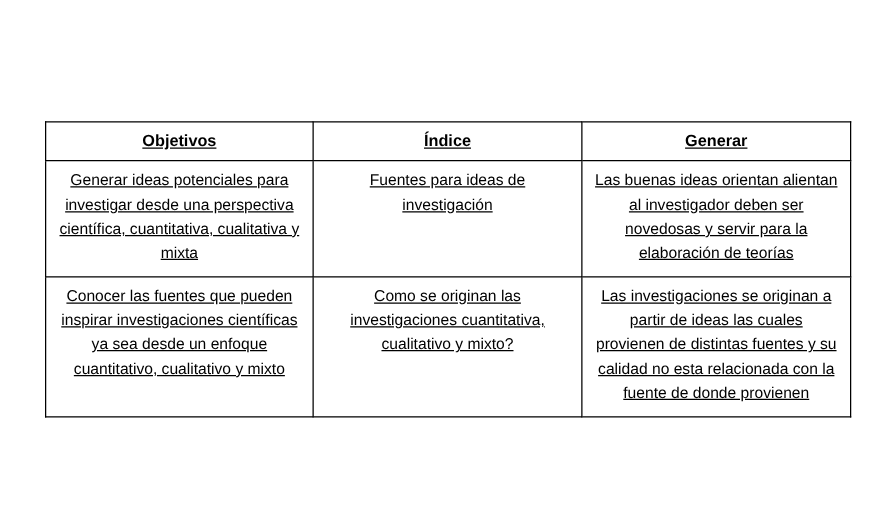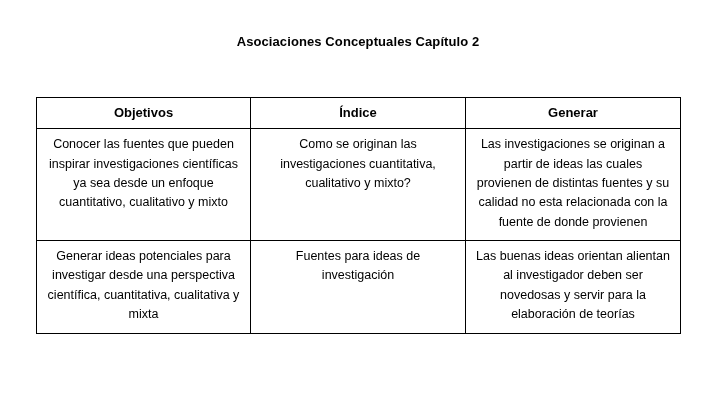--- a/index.html
+++ b/index.html
@@ -28,20 +28,21 @@
     text-align: center;
     font-size: 13px;
     font-weight: bold;
     letter-spacing: 0.1px;
   }
   .table-wrap {
     position: absolute;
     top: 97px;
     left: 36px;
     width: 644px;
+    text-decoration: underline;
   }
   table.concept-table {
     border-collapse: collapse;
     width: 644px;
     table-layout: fixed;
   }
   table.concept-table th,
   table.concept-table td {
     border: 1px solid #000000;
     vertical-align: top;
@@ -61,44 +62,43 @@
   table.concept-table col.c3 { width: 215px; }
   td.cell-text {
     font-weight: normal;
   }
 </style>
 </head>
 <body>
 
 <div class="page">
 
-  <div class="doc-title">Asociaciones Conceptuales Capítulo 2</div>
 
   <div class="table-wrap">
     <table class="concept-table">
       <colgroup>
         <col class="c1">
         <col class="c2">
         <col class="c3">
       </colgroup>
       <thead>
         <tr>
           <th>Objetivos</th>
           <th>Índice</th>
           <th>Generar</th>
         </tr>
       </thead>
       <tbody>
         <tr>
+          <td class="cell-text">Generar ideas potenciales para investigar desde una perspectiva científica, cuantitativa, cualitativa y mixta</td>
+          <td class="cell-text">Fuentes para ideas de investigación</td>
+          <td class="cell-text">Las buenas ideas orientan alientan al  investigador deben ser novedosas y servir para la elaboración de teorías</td>
+        </tr>
+        <tr>
           <td class="cell-text">Conocer las fuentes que pueden inspirar investigaciones científicas ya sea desde un enfoque cuantitativo, cualitativo y mixto</td>
           <td class="cell-text">Como se originan las investigaciones cuantitativa, cualitativo y mixto?</td>
           <td class="cell-text">Las investigaciones se originan a partir de ideas las cuales provienen de distintas fuentes y su calidad no esta relacionada con la fuente de donde provienen</td>
-        </tr>
-        <tr>
-          <td class="cell-text">Generar ideas potenciales para investigar desde una perspectiva científica, cuantitativa, cualitativa y mixta</td>
-          <td class="cell-text">Fuentes para ideas de investigación</td>
-          <td class="cell-text">Las buenas ideas orientan alientan al  investigador deben ser novedosas y servir para la elaboración de teorías</td>
         </tr>
       </tbody>
     </table>
   </div>
 
 </div>
 
 </body></html>

